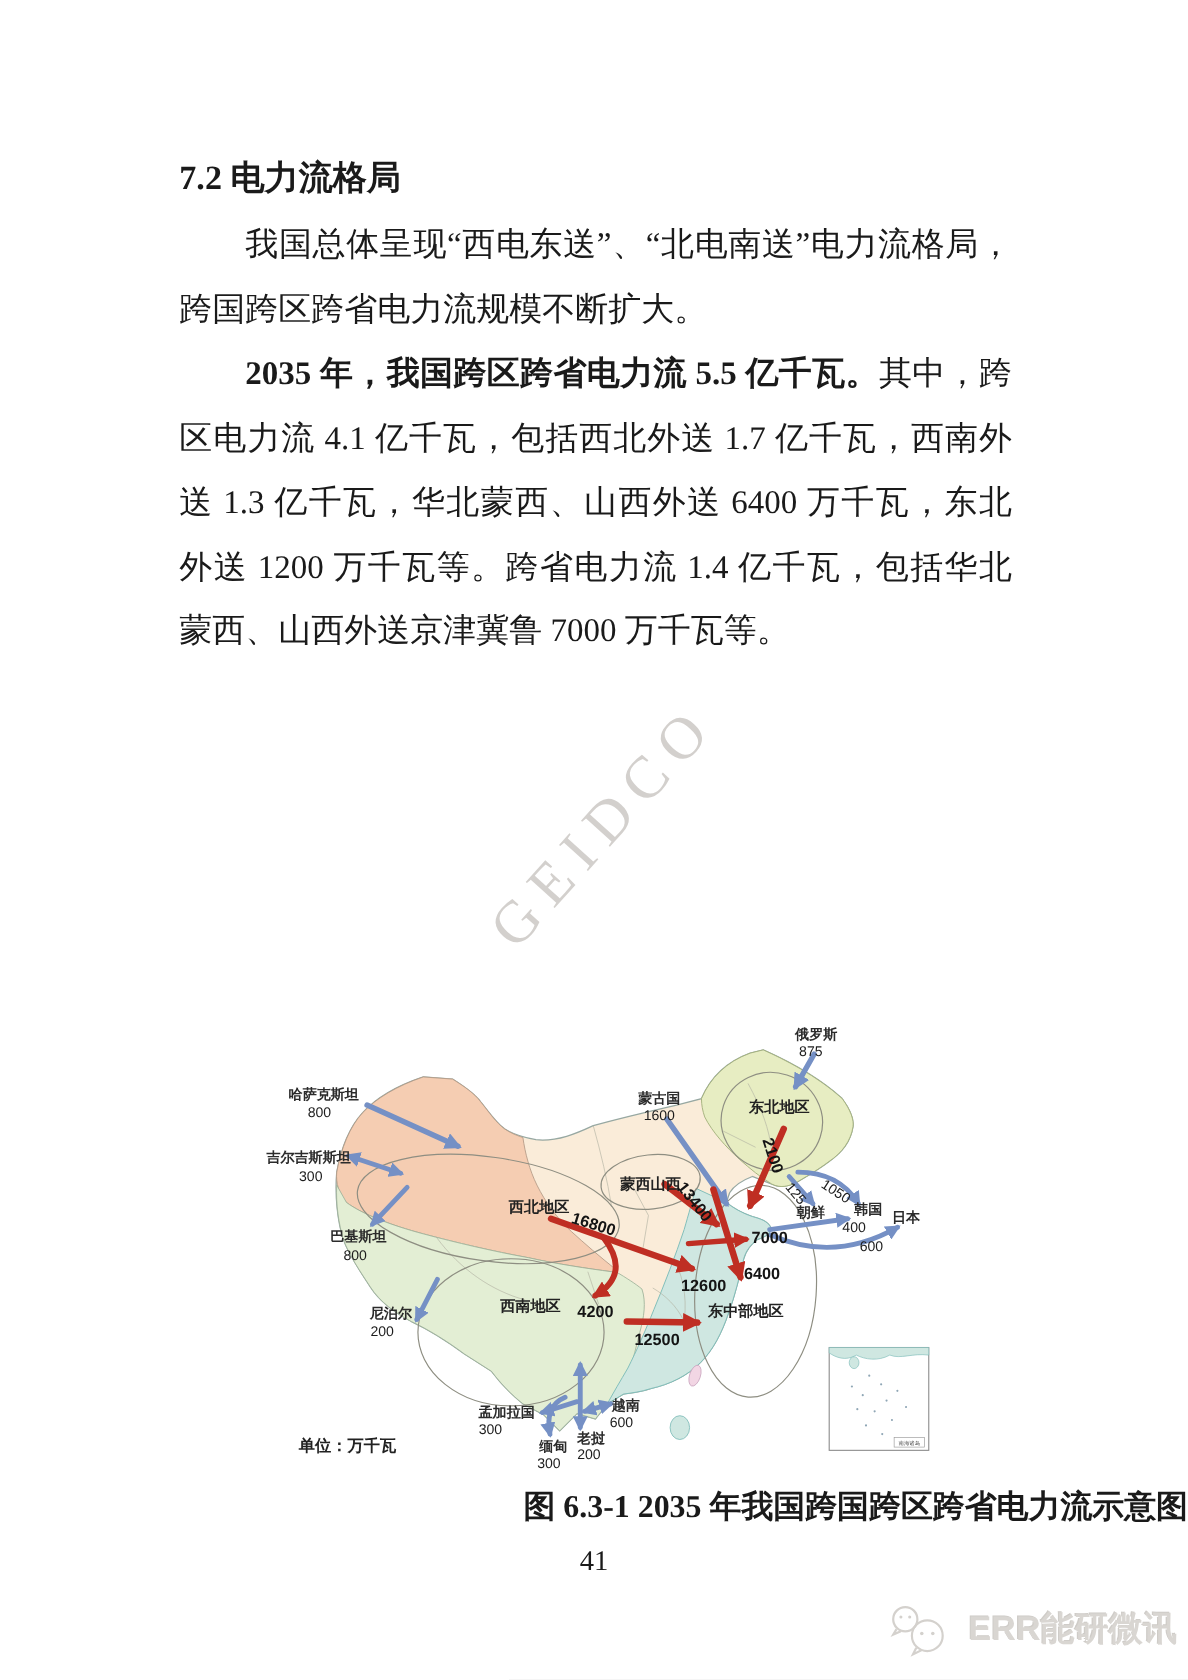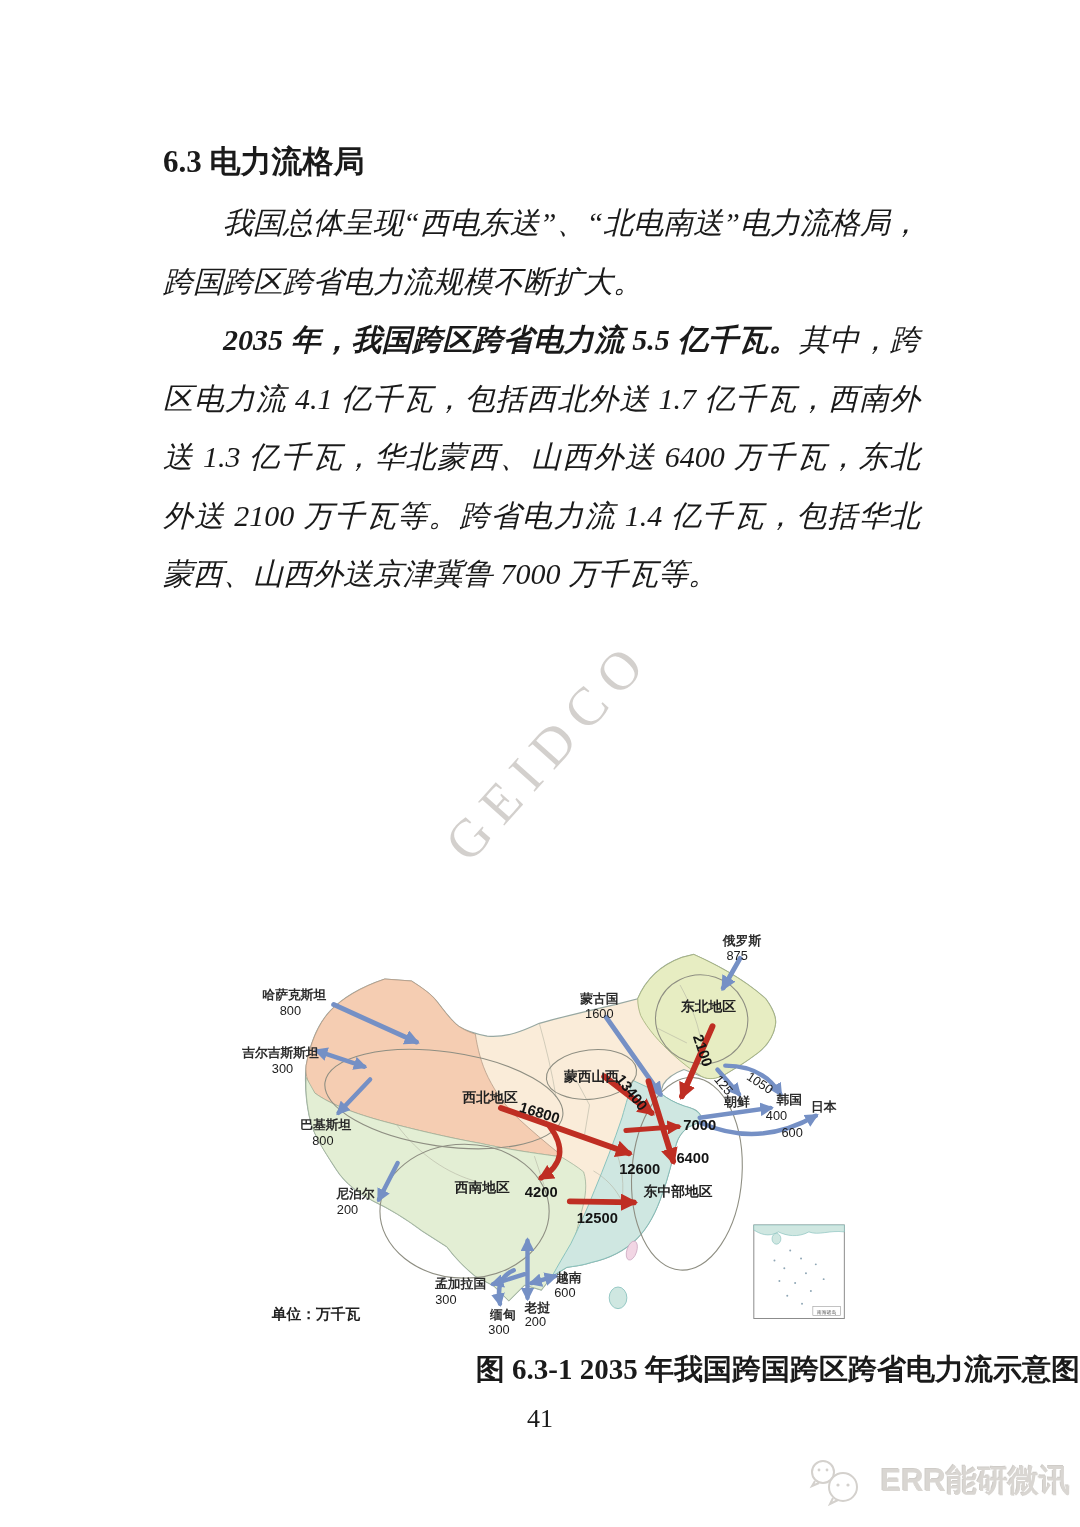--- a/index.html
+++ b/index.html
@@ -1,20 +1,20 @@
 <!DOCTYPE html>
 <html><head>
 <meta charset="utf-8">
 <style>
   html,body{margin:0;padding:0;background:#e8e8e8;}
   .page{position:relative;width:1080px;height:1527px;background:#ffffff;margin:0 auto;
         font-family:"Liberation Serif","DejaVu Serif",serif;color:#1a1a1a;overflow:hidden;}
   .textblock{position:absolute;left:163px;top:140px;width:757px;z-index:2;}
   .doc-heading{font-size:31px;font-weight:700;line-height:44px;margin:0 0 10px 0;}
-  .para{font-size:30px;line-height:58.5px;text-align:justify;margin:0;text-indent:2em;font-style:italic;}
+  .para{font-size:30px;line-height:58.5px;text-align:justify;margin:0;text-indent:2em;}
   .para .lead{font-weight:700;margin-top:48px;}
   .wm-diag{position:absolute;left:368px;top:620px;width:360px;height:260px;z-index:1;
            display:flex;align-items:center;justify-content:center;pointer-events:none;}
   .wm-diag span{font-family:"Liberation Serif","DejaVu Serif",serif;font-size:54px;letter-spacing:12px;
            color:rgba(150,144,136,0.42);transform:rotate(-48deg);white-space:nowrap;}
   .figure{position:absolute;left:234px;top:920px;width:650px;height:428px;z-index:3;}
   .caption{position:absolute;left:0;top:1350px;width:100%;text-align:right;
            font-size:29px;font-weight:700;z-index:2;}
   .pagenum{position:absolute;left:0;top:1404px;width:100%;text-align:center;font-size:26px;z-index:2;}
   .wm-footer{position:absolute;right:10px;top:1455px;display:flex;align-items:center;gap:16px;z-index:2;justify-content:space-between;}
@@ -35,23 +35,23 @@
 </head>
 <body>
 
 <div class="page">
 
   <div class="wm-diag">
     <span>GEIDCO</span>
   </div>
 
   <div class="textblock">
-    <h2 class="doc-heading">6.3 电力流格局</h2>
+    <h2 class="doc-heading">7.2 电力流格局</h2>
     <p class="para">我国总体呈现“西电东送”、“北电南送”电力流格局，跨国跨区跨省电力流规模不断扩大。</p>
-    <p class="para"><span class="lead">2035 年，我国跨区跨省电力流 5.5 亿千瓦。</span><span>其中，跨区电力流 4.1 亿千瓦，包括西北外送 1.7 亿千瓦，西南外送 1.3 亿千瓦，华北蒙西、山西外送 6400 万千瓦，东北外送 2100 万千瓦等。跨省电力流 1.4 亿千瓦，包括华北蒙西、山西外送京津冀鲁 7000 万千瓦等。</span></p>
+    <p class="para"><span class="lead">2035 年，我国跨区跨省电力流 5.5 亿千瓦。</span><span>其中，跨区电力流 4.1 亿千瓦，包括西北外送 1.7 亿千瓦，西南外送 1.3 亿千瓦，华北蒙西、山西外送 6400 万千瓦，东北外送 1200 万千瓦等。跨省电力流 1.4 亿千瓦，包括华北蒙西、山西外送京津冀鲁 7000 万千瓦等。</span></p>
   </div>
 
   <div class="figure">
     <svg width="650" height="428" viewBox="0 0 650 435">
       <defs>
         <marker id="mb" viewBox="0 0 10 10" refX="7.5" refY="5" markerWidth="3.1" markerHeight="3.1" orient="auto-start-reverse">
           <path d="M0,0 L10,5 L0,10 z" fill="#7590c5"></path>
         </marker>
         <marker id="mr" viewBox="0 0 10 10" refX="7.5" refY="5" markerWidth="2.9" markerHeight="2.9" orient="auto-start-reverse">
           <path d="M0,0 L10,5 L0,10 z" fill="#bf2e23"></path>

